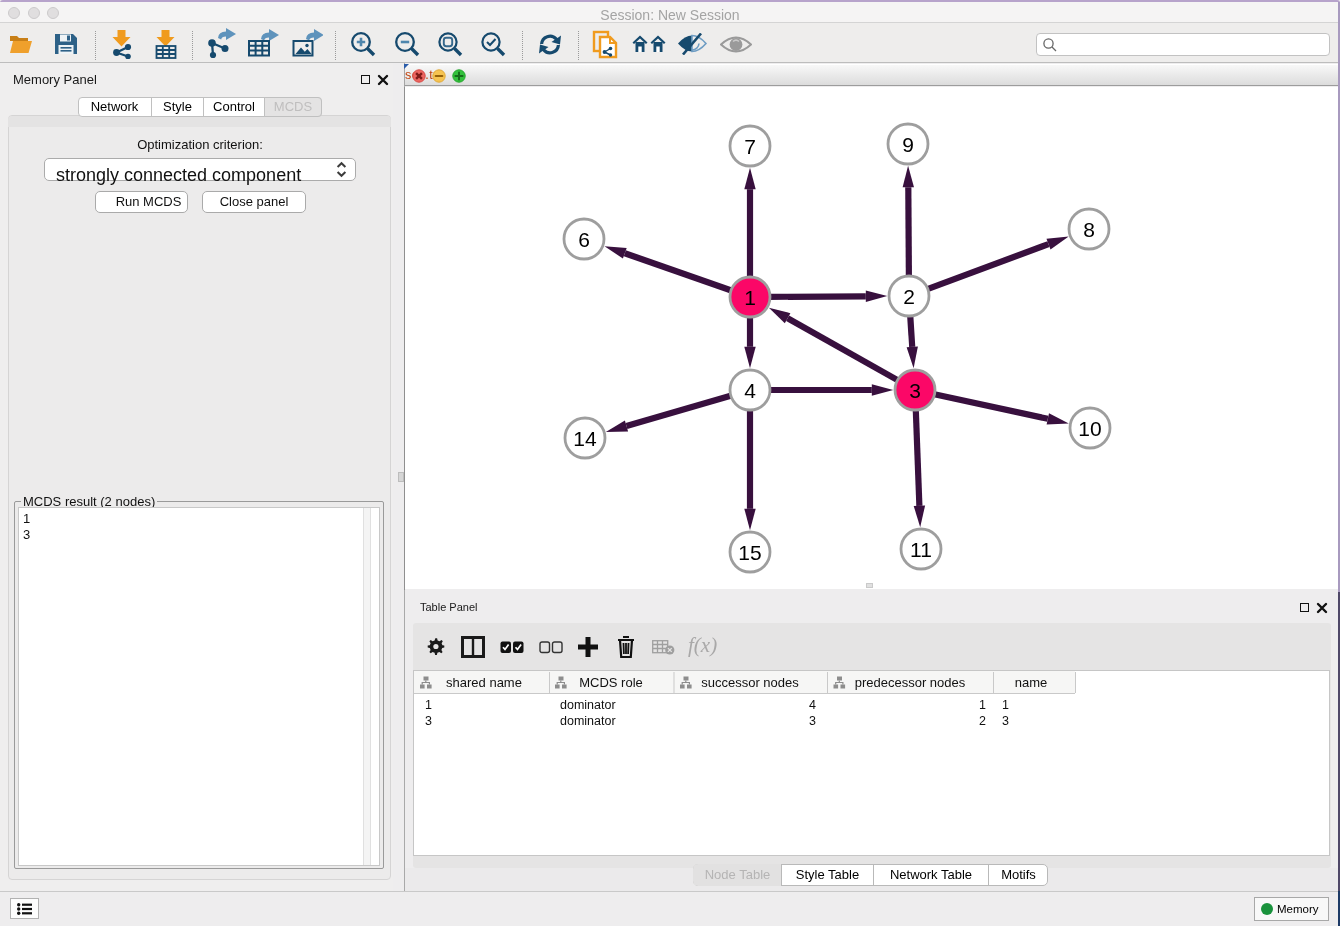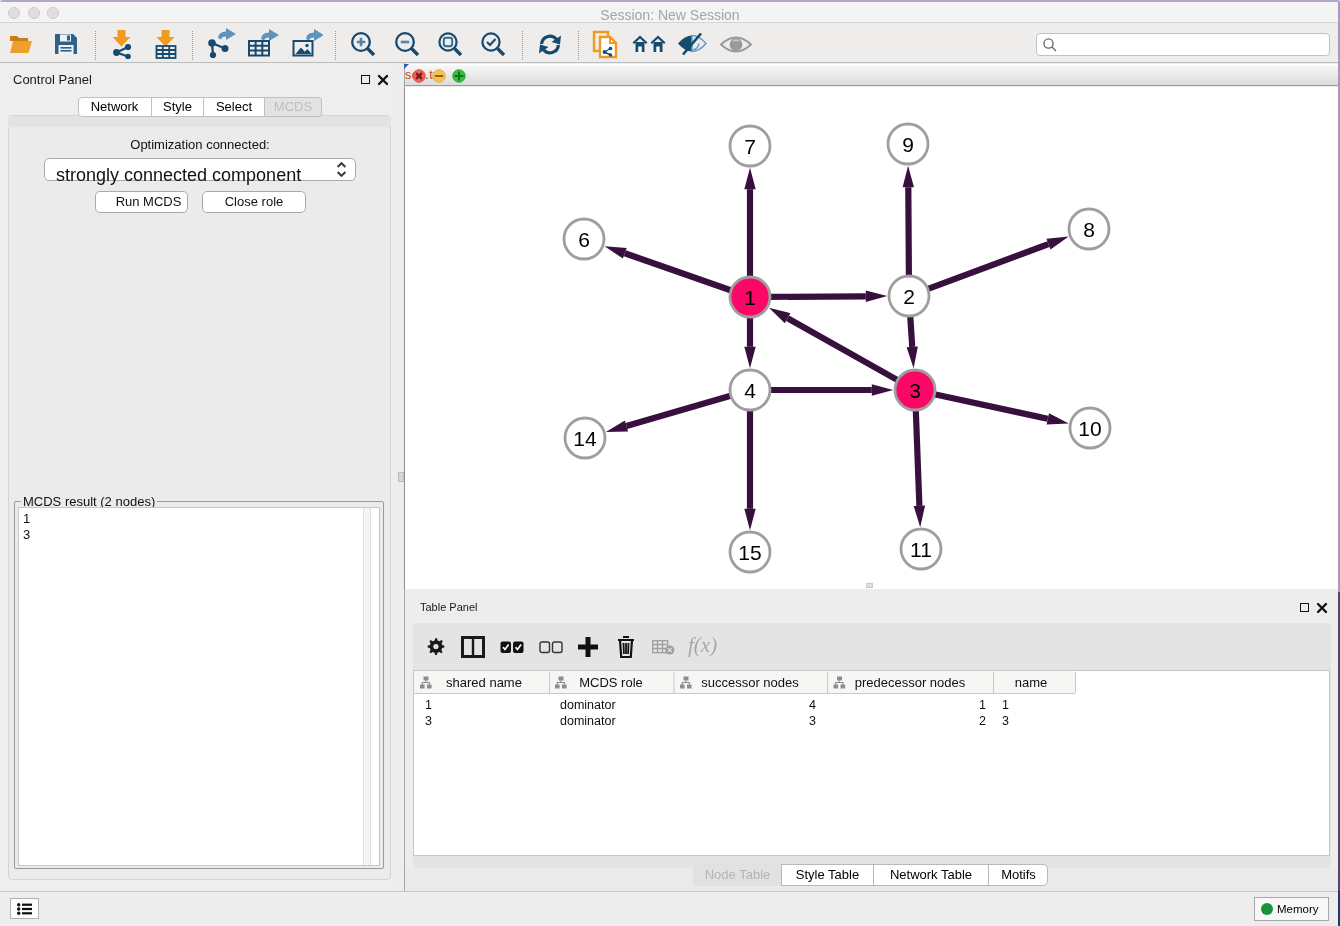--- a/index.html
+++ b/index.html
@@ -143,46 +143,46 @@
 <path d="M13 6.5 a4.5 4.5 0 0 1 6 0" stroke="#c9c9c9" stroke-width="1.6" fill="none"></path>
 </svg>
 
 <div class="abs" style="left:1036px;top:33px;width:294px;height:23px;background:#fff;border:1px solid #c2c2c2;border-radius:4px"></div>
 <svg class="abs" style="left:1042px;top:37px" width="16" height="16" viewBox="0 0 16 16">
     <circle cx="6.5" cy="6.5" r="4.6" fill="none" stroke="#666" stroke-width="1.3"></circle>
     <line x1="10" y1="10" x2="14" y2="14" stroke="#666" stroke-width="1.3"></line>
   </svg>
 
 <div class="abs" style="left:0;top:63px;width:393px;height:828px;background:#efeeee"></div>
-<div class="abs" style="left:13px;top:72px;font-size:13px;color:#1a1a1a">Control Panel</div>
+<div class="abs" style="left:13px;top:72px;font-size:13px;color:#1a1a1a">Memory Panel</div>
 <div class="abs" style="left:361px;top:75px;width:9px;height:9px;border:1.5px solid #111"></div>
 <svg class="abs" style="left:377px;top:74px" width="12" height="12" viewBox="0 0 12 12">
     <path d="M2 2 L10 10 M10 2 L2 10" stroke="#111" stroke-width="2.4" stroke-linecap="round"></path>
   </svg>
 
 <div class="abs" style="left:8px;top:115px;width:383px;height:765px;background:#ecebeb;border:1px solid #d5d4d4;border-radius:4px"></div>
 <div class="abs" style="left:8px;top:116px;width:383px;height:11px;background:#e4e3e3;border-radius:4px 4px 0 0"></div>
 
 <div class="abs" style="left:78px;top:97px;width:244px;height:20px;background:#fff;border:1px solid #c0c0c0;border-radius:4px"></div>
 <div class="abs" style="left:264px;top:97px;width:58px;height:20px;background:#e4e3e3;border:1px solid #c0c0c0;border-radius:0 4px 4px 0"></div>
 <div class="abs" style="left:78px;top:97px;width:74px;height:20px;font-size:13px;color:#000;text-align:center;line-height:20px;border-right:1px solid #c0c0c0">Network</div>
 <div class="abs" style="left:152px;top:97px;width:52px;height:20px;font-size:13px;color:#000;text-align:center;line-height:20px;border-right:1px solid #c0c0c0">Style</div>
-<div class="abs" style="left:204px;top:97px;width:60px;height:20px;font-size:13px;color:#000;text-align:center;line-height:20px">Select</div>
+<div class="abs" style="left:204px;top:97px;width:60px;height:20px;font-size:13px;color:#000;text-align:center;line-height:20px">Control</div>
 <div class="abs" style="left:264px;top:97px;width:58px;height:20px;font-size:13px;color:#bfbebe;text-align:center;line-height:20px">MCDS</div>
 
-<div class="abs" style="left:0;top:137px;width:400px;text-align:center;font-size:13px;color:#111">Optimization connected:</div>
+<div class="abs" style="left:0;top:137px;width:400px;text-align:center;font-size:13px;color:#111">Optimization criterion:</div>
 <div class="abs" style="left:44px;top:158px;width:312px;height:23px;background:#fff;border:1px solid #ababab;border-radius:5px"></div>
 <div class="abs" style="left:56px;top:164px;height:19px;font-size:18px;color:#111;line-height:22px">strongly connected component</div>
 <svg class="abs" style="left:334px;top:160px" width="15" height="19" viewBox="0 0 15 19">
     <path d="M3.6 7 L7.5 3.2 L11.4 7 M3.6 12 L7.5 15.8 L11.4 12" fill="none" stroke="#3c3c3c" stroke-width="2"></path>
   </svg>
 <div class="abs" style="left:95px;top:191px;width:93px;height:22px;background:#fff;border:1px solid #aaa;border-radius:5px"></div>
 <div class="abs" style="left:95px;top:191px;width:107px;font-size:13px;text-align:center;line-height:21px;color:#111">Run MCDS</div>
 <div class="abs" style="left:202px;top:191px;width:104px;height:22px;background:#fff;border:1px solid #aaa;border-radius:5px"></div>
-<div class="abs" style="left:202px;top:191px;width:104px;font-size:13px;text-align:center;line-height:21px;color:#111">Close role</div>
+<div class="abs" style="left:202px;top:191px;width:104px;font-size:13px;text-align:center;line-height:21px;color:#111">Close panel</div>
 
 <fieldset class="abs" style="left:14px;top:494px;width:370px;height:375px;border:1px solid #9a9a9a;border-radius:2px;padding:0">
 <legend style="font-size:13px;color:#111;margin-left:6px;padding:0 2px">MCDS result (2 nodes)</legend>
 </fieldset>
 <div class="abs" style="left:18px;top:507px;width:362px;height:359px;background:#fff;border:1px solid #c8c8c8"></div>
 <div class="abs" style="left:363px;top:508px;width:8px;height:357px;background:#f4f4f4;border-left:1px solid #e0e0e0;border-right:1px solid #e0e0e0"></div>
 <div class="abs" style="left:23px;top:511px;font-size:13px;color:#111;line-height:16px">1<br>3</div>
 
 <div class="abs" style="left:393px;top:63px;width:12px;height:828px;background:#eeedee;border-right:1px solid #a9a9a9"></div>
 <div class="abs" style="left:398px;top:472px;width:6px;height:10px;background:#d6d6d6;border:1px solid #bdbdbd"></div>

